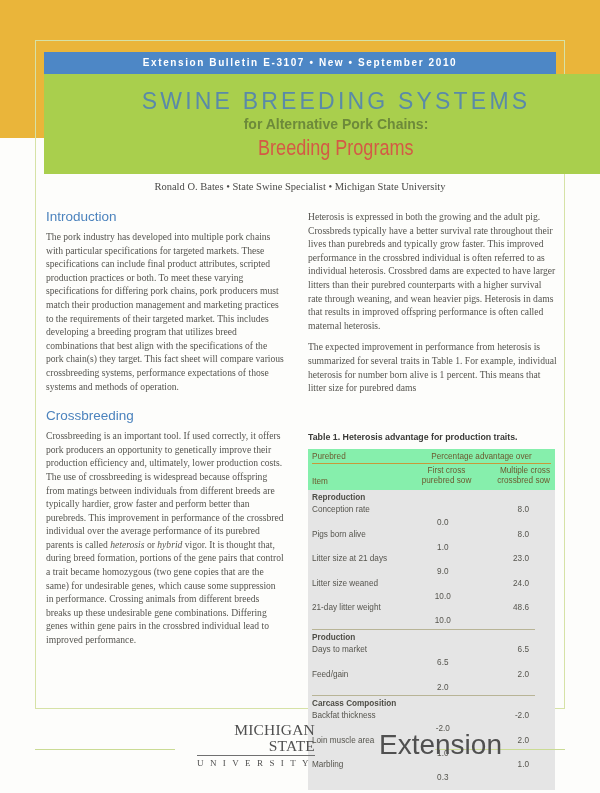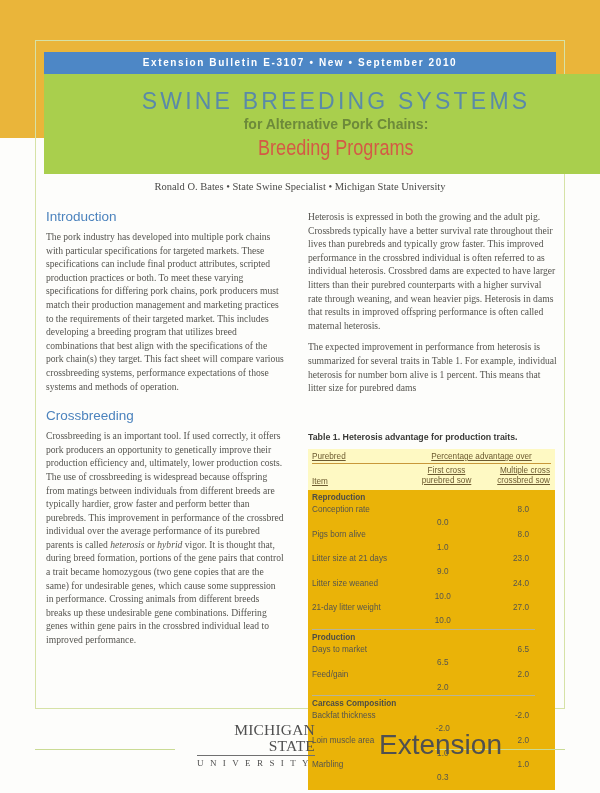--- a/index.html
+++ b/index.html
@@ -26,29 +26,29 @@
   .col-left { left: 46px; top: 208px; width: 238px; }
   .col-right { left: 308px; top: 210px; width: 250px; }
   .h2 { font-family: "Liberation Sans", sans-serif; font-size: 13.5px; color: #4c83bd; margin-bottom: 4px; line-height: 18px; }
   .para { margin-bottom: 8px; }
   .para i { font-style: italic; }
   .spacer { height: 6px; }
 
   .tbl-caption { position: absolute; left: 308px; top: 432px; font-family: "Liberation Sans", sans-serif; font-weight: bold;
     font-size: 8.8px; color: #3b3b38; }
   .tbl { position: absolute; left: 308px; top: 449px; width: 247px; font-family: "Liberation Sans", sans-serif; font-size: 8.2px; color: #56554e; }
-  .tbl-head { background: #fef9c3; padding: 3px 4px 4px 4px; color: #6c5a2f; text-decoration: underline; }
+  .tbl-head { background: #86efac; padding: 3px 4px 4px 4px; color: #6c5a2f; }
   .th-row1 { display: flex; border-bottom: 1px solid #c8983a; padding-bottom: 2px; }
   .th-row1 .c1 { width: 100px; }
   .th-row1 .c2 { flex: 1; text-align: center; }
   .th-row2 { display: flex; padding-top: 2px; align-items: flex-end; }
   .th-row2 .c1 { width: 100px; }
   .th-row2 .c2, .th-row2 .c3 { width: 69px; text-align: right; line-height: 10px; }
   .th-row2 .c2 { text-align: center; }
-  .tbl-body { background: #eab308; padding: 2px 20px 4px 4px; }
+  .tbl-body { background: #e5e5e5; padding: 2px 20px 4px 4px; }
   .section { border-bottom: 1px solid #b8b496; padding-bottom: 2px; margin-bottom: 2px; }
   .section:last-child { border-bottom: none; margin-bottom: 0; }
   .sec-title { font-weight: bold; color: #4e4d46; line-height: 12px; }
   .row { display: flex; line-height: 11.6px; }
   .row .c1 { width: 110px; }
   .row .c2 { width: 50px; text-align: center; margin-top: 13px; }
   .row .c3 { width: 70px; text-align: right; padding-right: 6px; }
 
   .footer-line { position: absolute; top: 749px; height: 1px; background: #cadb94; }
   .fl-left { left: 35px; width: 140px; }
@@ -121,21 +121,21 @@
           <div class="c3">23.0</div>
         </div>
         <div class="row">
           <div class="c1">Litter size weaned</div>
           <div class="c2">10.0</div>
           <div class="c3">24.0</div>
         </div>
         <div class="row">
           <div class="c1">21-day litter weight</div>
           <div class="c2">10.0</div>
-          <div class="c3">27.0</div>
+          <div class="c3">48.6</div>
         </div>
       </div>
       <div class="section">
         <div class="sec-title">Production</div>
         <div class="row">
           <div class="c1">Days to market</div>
           <div class="c2">6.5</div>
           <div class="c3">6.5</div>
         </div>
         <div class="row">

